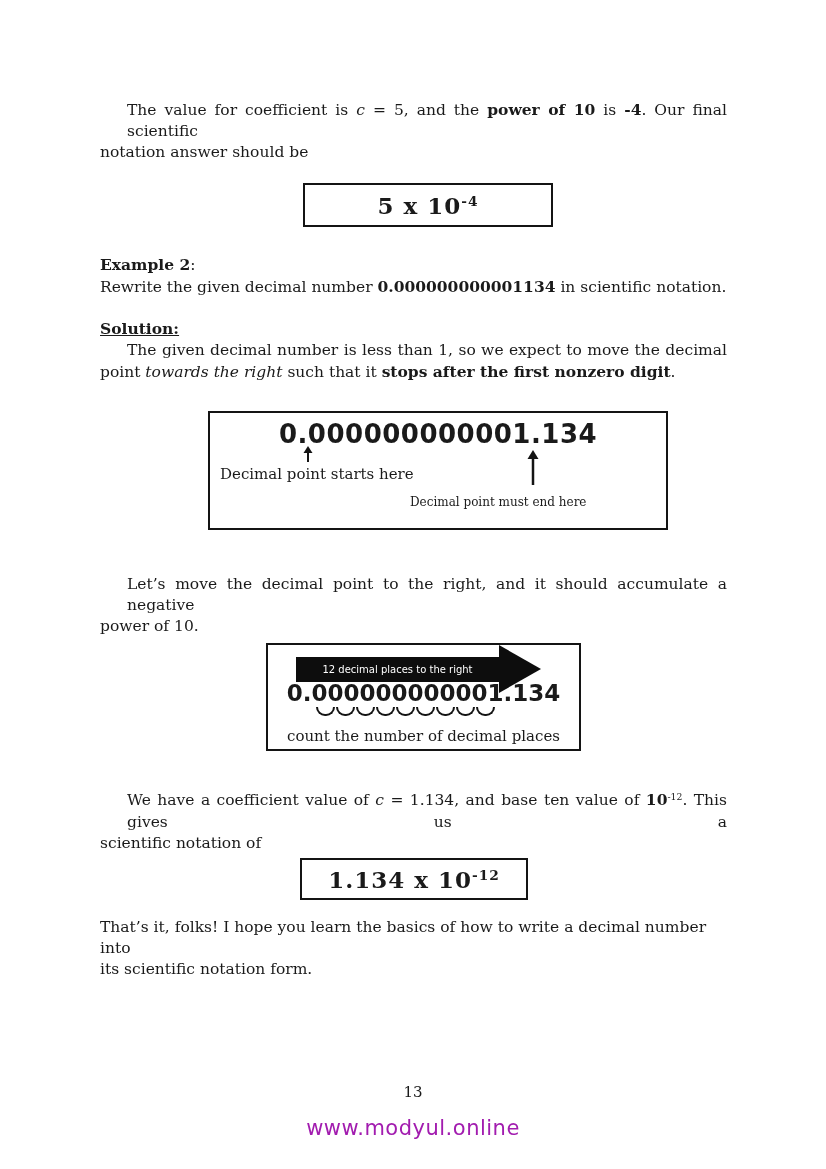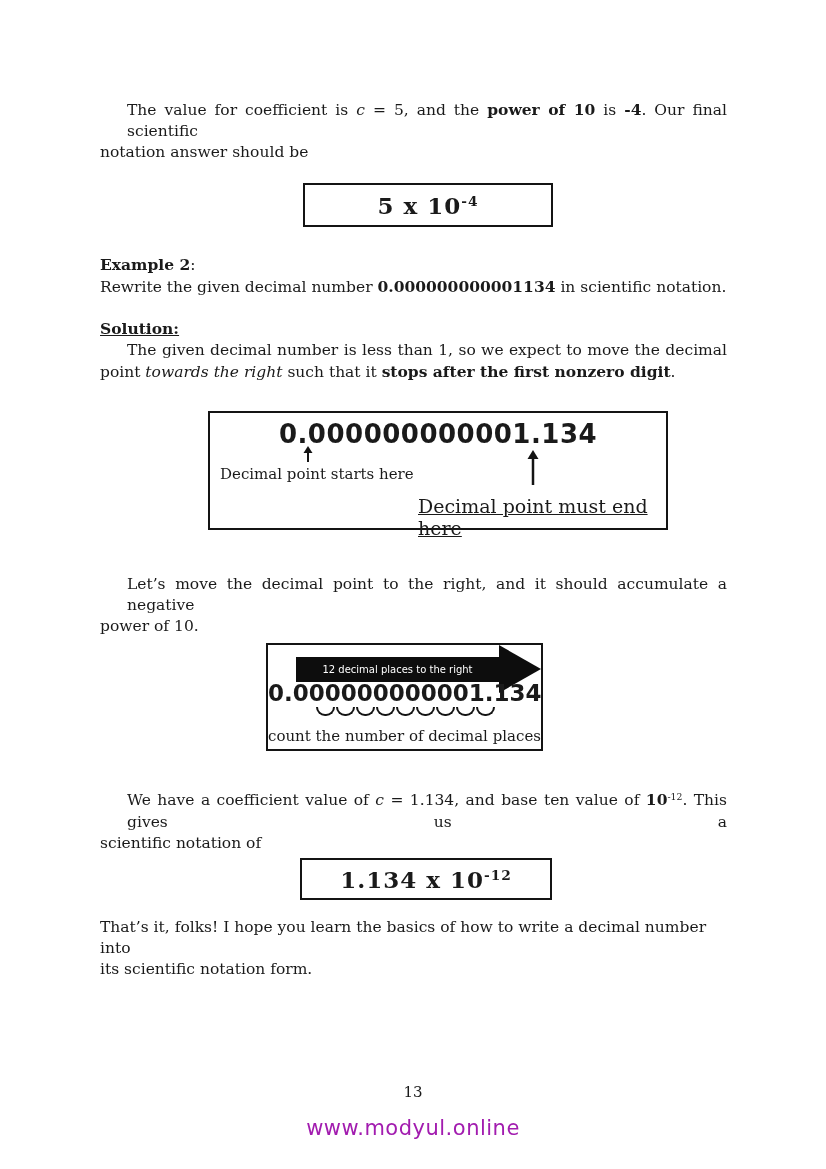--- a/index.html
+++ b/index.html
@@ -23,43 +23,43 @@
   .sup { font-size: 0.60em; position: relative; top: -0.55em; font-weight: inherit; }
 
   
   .formula-box {
     border: 2px solid #141414;
     display: flex; align-items: center; justify-content: center;
     font-weight: bold; font-size: 23px; font-family: "DejaVu Serif", serif;
     letter-spacing: 1px;
   }
   .box-a { width: 250px; height: 44px; margin: 20px 0 0 203px; }
-  .box-d { width: 252px; height: 42px; margin: 4px 0 0 200px; }
+  .box-d { width: 228px; height: 42px; margin: 4px 0 0 200px; }
 
   .heading { margin-top: 20px; }
 
   
   .box-b {
     position: relative; width: 460px; height: 119px;
     margin: 28px 0 0 108px; border: 2px solid #141414;
   }
   .box-b .big-num {
     position: absolute; top: 6px; left: 0; right: 0; text-align: center;
     font-family: "DejaVu Sans", sans-serif; font-weight: bold; font-size: 26px;
     letter-spacing: 0.5px; white-space: nowrap;
   }
   .box-b .label-start { position: absolute; left: 10px; top: 52px; font-size: 15px; }
-  .box-b .label-end   { position: absolute; left: 208px; top: 82px; font-size: 19px; text-decoration: underline; }
+  .box-b .label-end   { position: absolute; left: 200px; top: 82px; font-size: 12px; }
   .arrow-svg { position: absolute; }
   .arrow-small { left: 92px; top: 33px; }
   .arrow-tall  { left: 316px; top: 37px; }
 
   
   .box-c {
-    position: relative; width: 277px; height: 108px;
+    position: relative; width: 315px; height: 108px;
     margin: 6px 0 0 166px; border: 2px solid #141414;
   }
   .banner-body {
     position: absolute; left: 28px; top: 12px; width: 203px; height: 25px;
     background: #0d0d0d; color: #ffffff;
     display: flex; align-items: center; justify-content: center;
     font-family: "DejaVu Sans", sans-serif; font-size: 10px; white-space: nowrap;
   }
   .banner-head {
     position: absolute; left: 231px; top: 0px; width: 0; height: 0;

